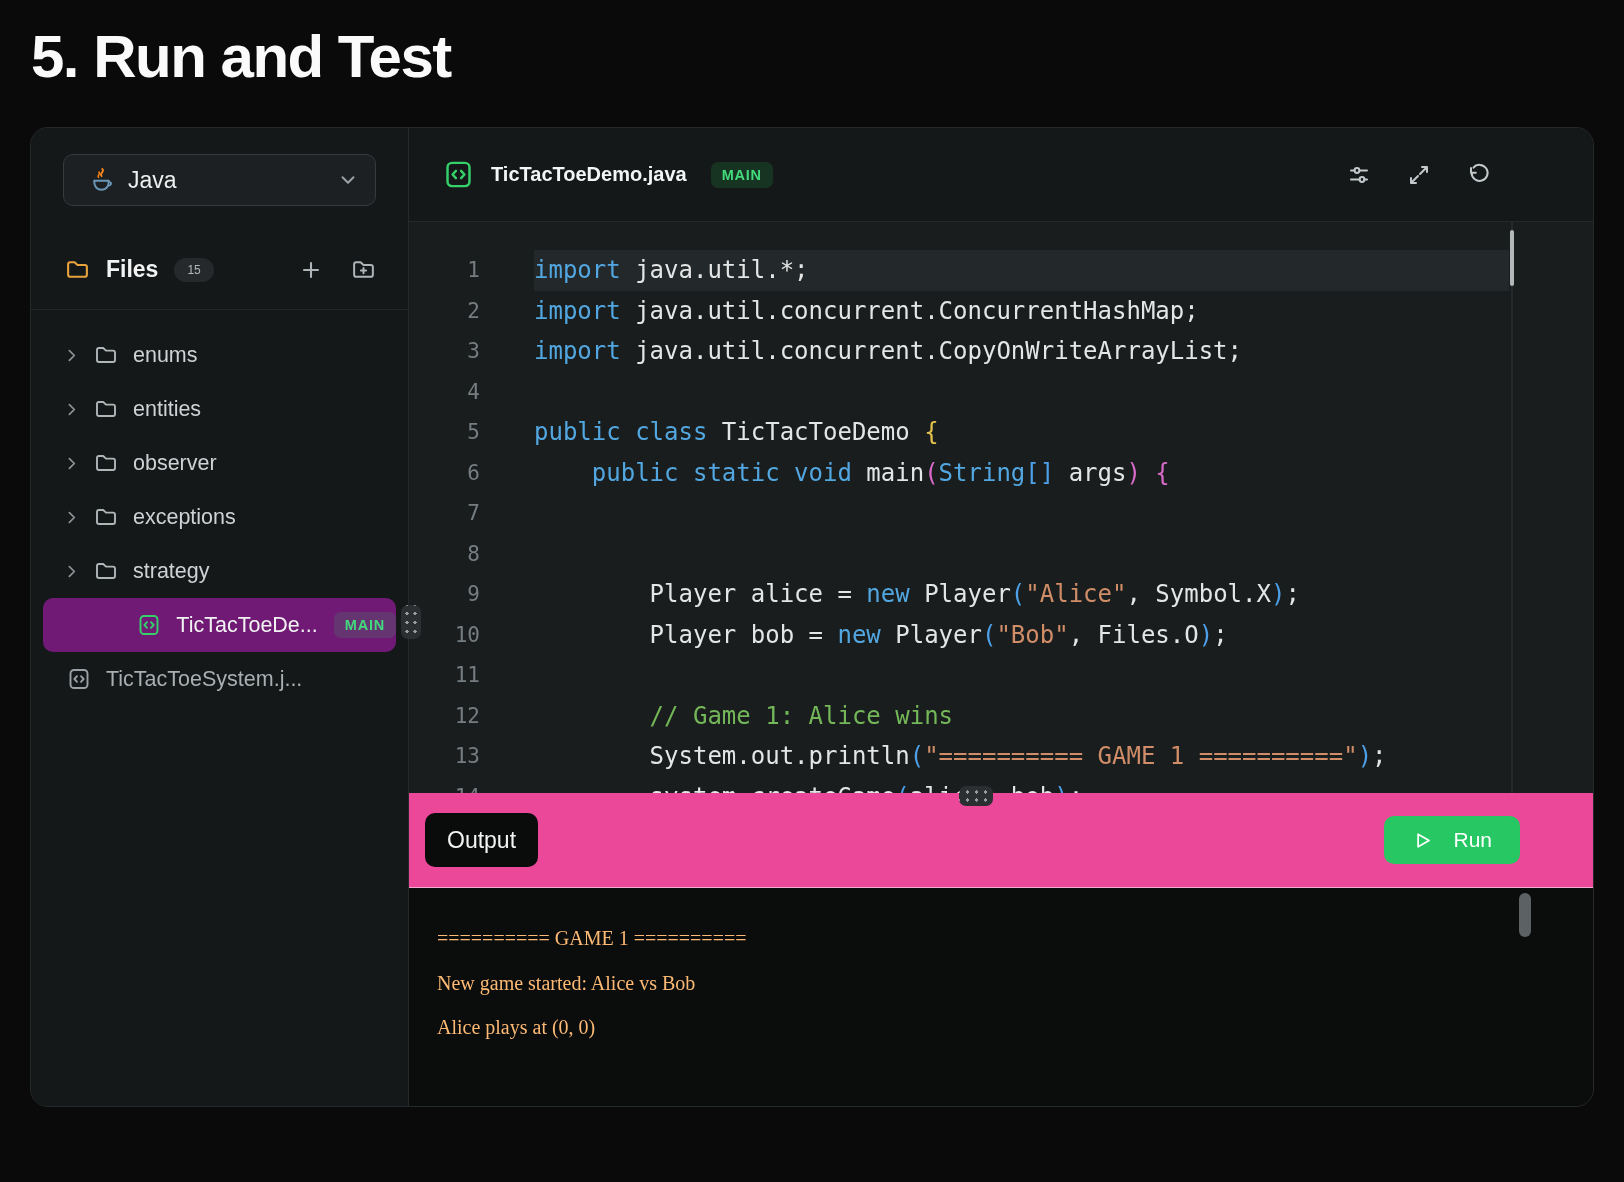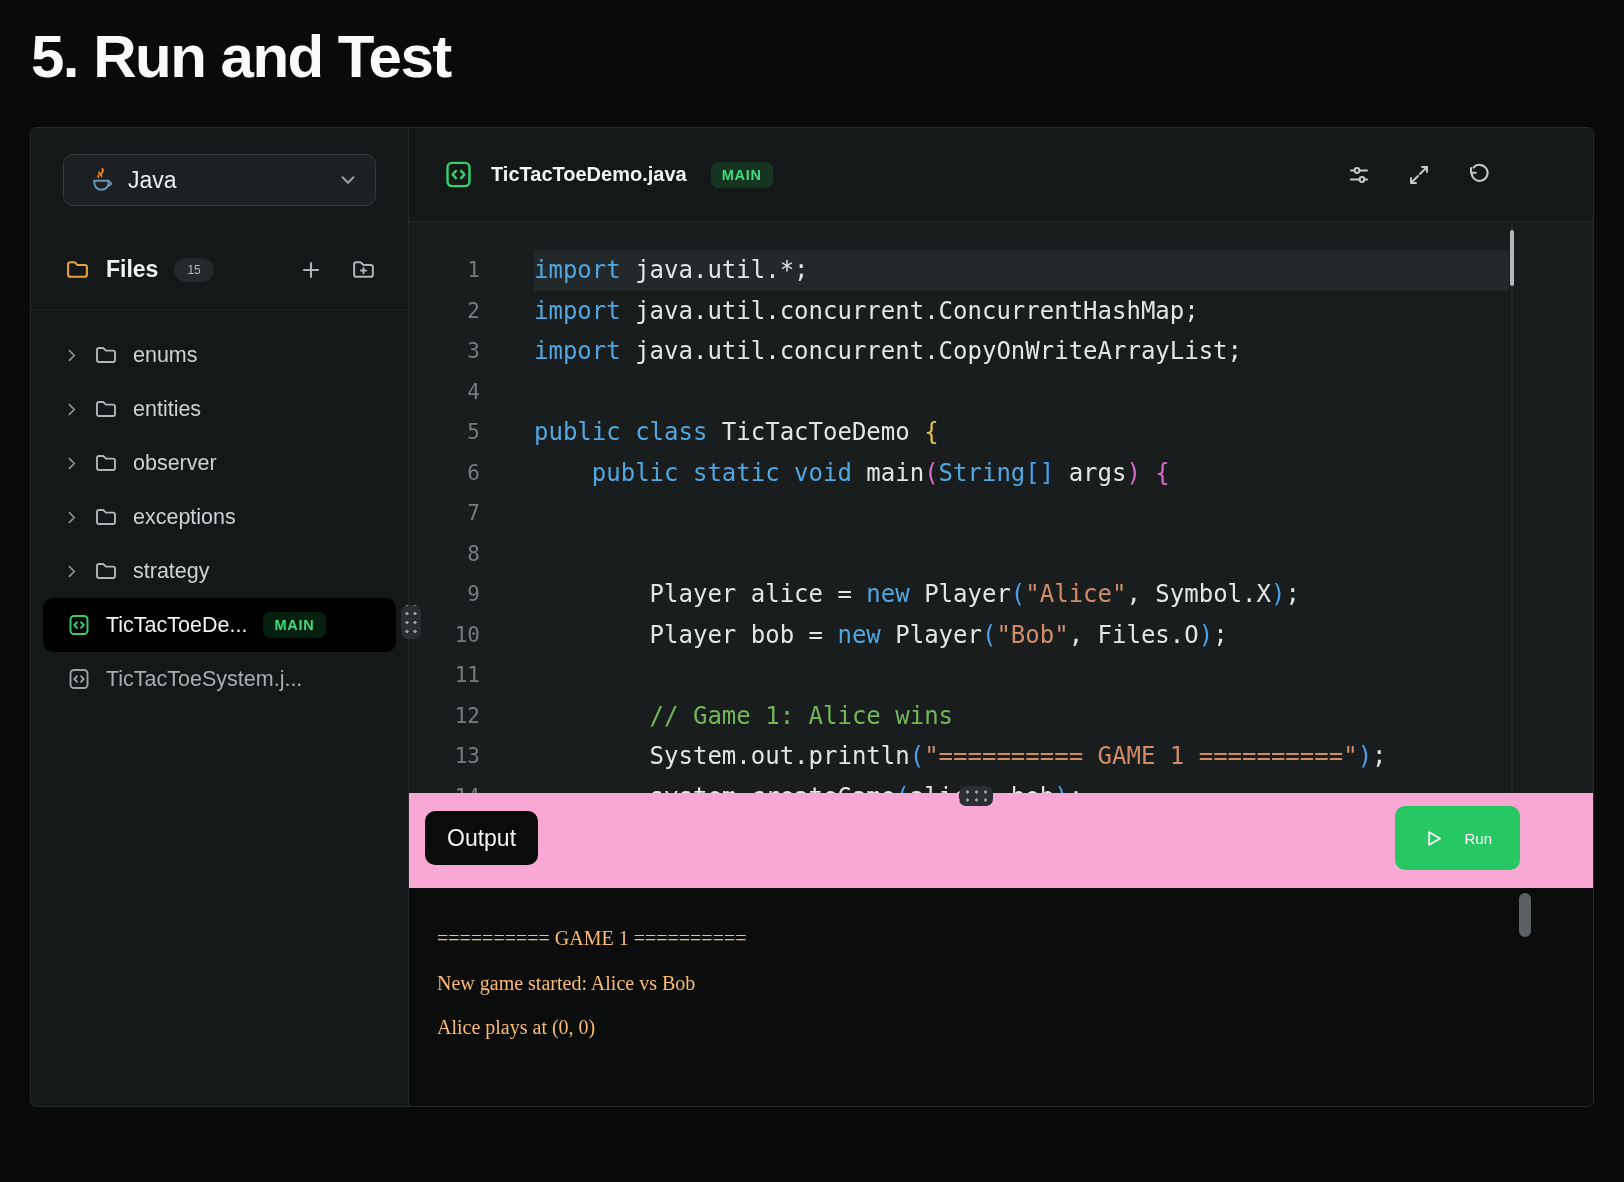--- a/index.html
+++ b/index.html
@@ -3,21 +3,21 @@
 <meta charset="utf-8">
 <style>
   * { margin:0; padding:0; box-sizing:border-box; }
   html,body { width:1624px; height:1182px; background:#0a0a0a; overflow:hidden;
               font-family:"Liberation Sans", sans-serif; }
 
   h1.page-title { color:#fafafa; font-size:60px; font-weight:700; letter-spacing:-1.5px;
                   margin:22px 0 0 31px; }
 
   .panel { position:relative; margin:36px 30px 0 30px; width:1564px; height:980px;
-           background:#141718; border:1px solid #26292c; border-radius:6px;
+           background:#141718; border:1px solid #26292c; border-radius:18px;
            display:flex; overflow:hidden; }
 
   
   .sidebar { flex:0 0 378px; width:378px; background:#151819; border-right:1px solid #242a2c;
              display:flex; flex-direction:column; }
   .lang-select { margin:26px 32px 0 32px; height:52px; background:#1c2022;
                  border:1px solid #363b3e; border-radius:10px; display:flex; align-items:center;
                  padding:0 16px 0 24px; gap:13px; cursor:pointer; }
   .lang-label { color:#eef0f0; font-size:23px; font-weight:500; }
   .lang-select .chev-down { margin-left:auto; display:flex; }
@@ -34,21 +34,21 @@
 
   .tree { margin-top:18px; }
   .tree-row { height:54px; display:flex; align-items:center; cursor:pointer; font-size:21.5px; }
   .tree-row.folder { padding-left:32px; color:#ced2d4; }
   .tree-row.folder .t-icon { margin-left:14px; display:flex; }
   .tree-row .chev { display:flex; }
   .tree-row .tree-label { margin-left:15px; white-space:nowrap; }
   .tree-row.file { margin:0 12px; padding-left:24px; border-radius:10px; }
   .tree-row.file .t-icon { color:#9aa0a3; display:flex; }
   .tree-row.file .tree-label { color:#a9aeb1; }
-  .tree-row.file.selected { background:#000000; }
+  .tree-row.file.selected { background:#701a75;justify-content:flex-end; }
   .tree-row.file.selected .t-icon { color:#34d16b; }
   .tree-row.file.selected .tree-label { color:#f1f3f2; }
 
   .main-badge { background:rgba(35,197,94,0.16); color:#43d97d; font-size:14.5px; font-weight:700;
                 letter-spacing:0.8px; padding:5px 11px; border-radius:7px; margin-left:16px; }
 
   
   .main { flex:1; display:flex; flex-direction:column; min-width:0; }
 
   .editor-header { height:94px; border-bottom:1px solid #242829; display:flex; align-items:center;
@@ -71,26 +71,26 @@
   .tok-pl  { color:#e4e6e5; }
   .tok-str { color:#d08d68; }
   .tok-com { color:#74b759; }
   .tok-b1  { color:#e2c14d; }
   .tok-b2  { color:#d96bc8; }
   .tok-b3  { color:#4da0e8; }
   .editor-scroll-track { position:absolute; top:0; bottom:0; right:80px; width:2px; background:#25292c; }
   .editor-scroll-thumb { position:absolute; top:8px; right:79px; width:4px; height:56px;
                          background:#b2b7b9; border-radius:2px; cursor:pointer; }
 
-  .toolbar { flex:0 0 95px; height:95px; border-bottom:5px solid #f9a8d4; background:#f9a8d4;
+  .toolbar { flex:0 0 95px; height:95px; border-bottom:1px solid #f9a8d4; background:#ec4899;
              display:flex; align-items:center; padding:0 73px 0 16px; }
   .output-chip { height:54px; background:#0a0c0c; border-radius:10px; color:#f2f3f3;
                  font-size:23px; display:flex; align-items:center; padding:0 22px; cursor:pointer; }
-  .run-btn { margin-left:auto; height:64px; background:#27c763; border:none; border-radius:10px;
-             color:#ffffff; font-size:15px; font-weight:500; display:flex; align-items:center;
+  .run-btn { margin-left:auto; height:48px; background:#27c763; border:none; border-radius:10px;
+             color:#ffffff; font-size:21px; font-weight:500; display:flex; align-items:center;
              gap:20px; padding:0 28px; cursor:pointer; font-family:"Liberation Sans", sans-serif; }
 
   .console { flex:0 0 218px; background:#0b0d0d; position:relative; overflow:hidden;
              padding:28px 80px 0 28px; font-family:Liberation Serif, serif;
              font-size:20px; color:#fdba74; }
   .console-line { line-height:44.5px; white-space:pre; }
   .console-scroll-thumb { position:absolute; top:5px; right:62px; width:12px; height:44px;
                           background:#5c6164; border-radius:6px; cursor:pointer; }
 
   

